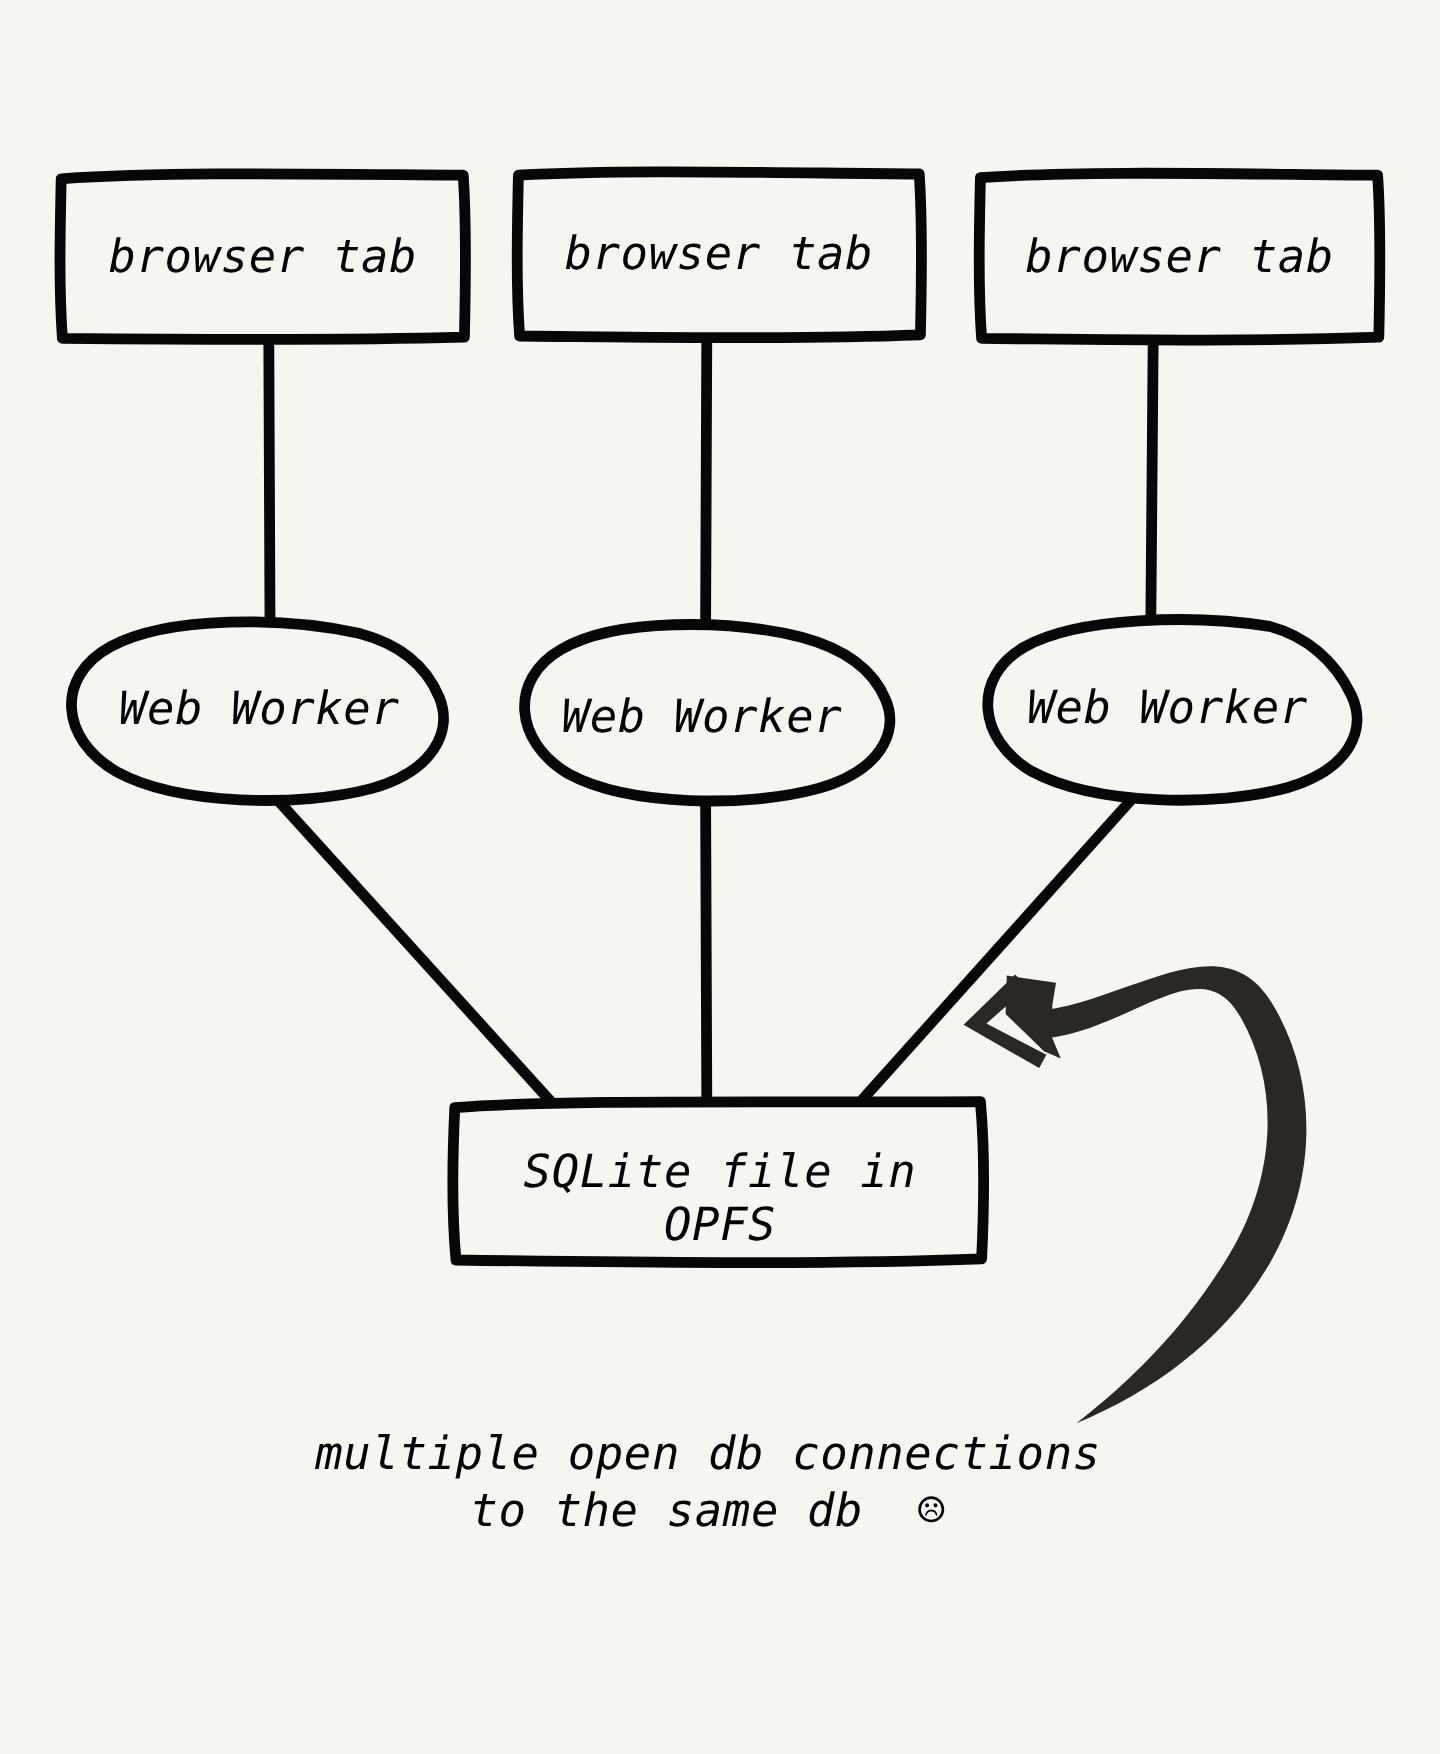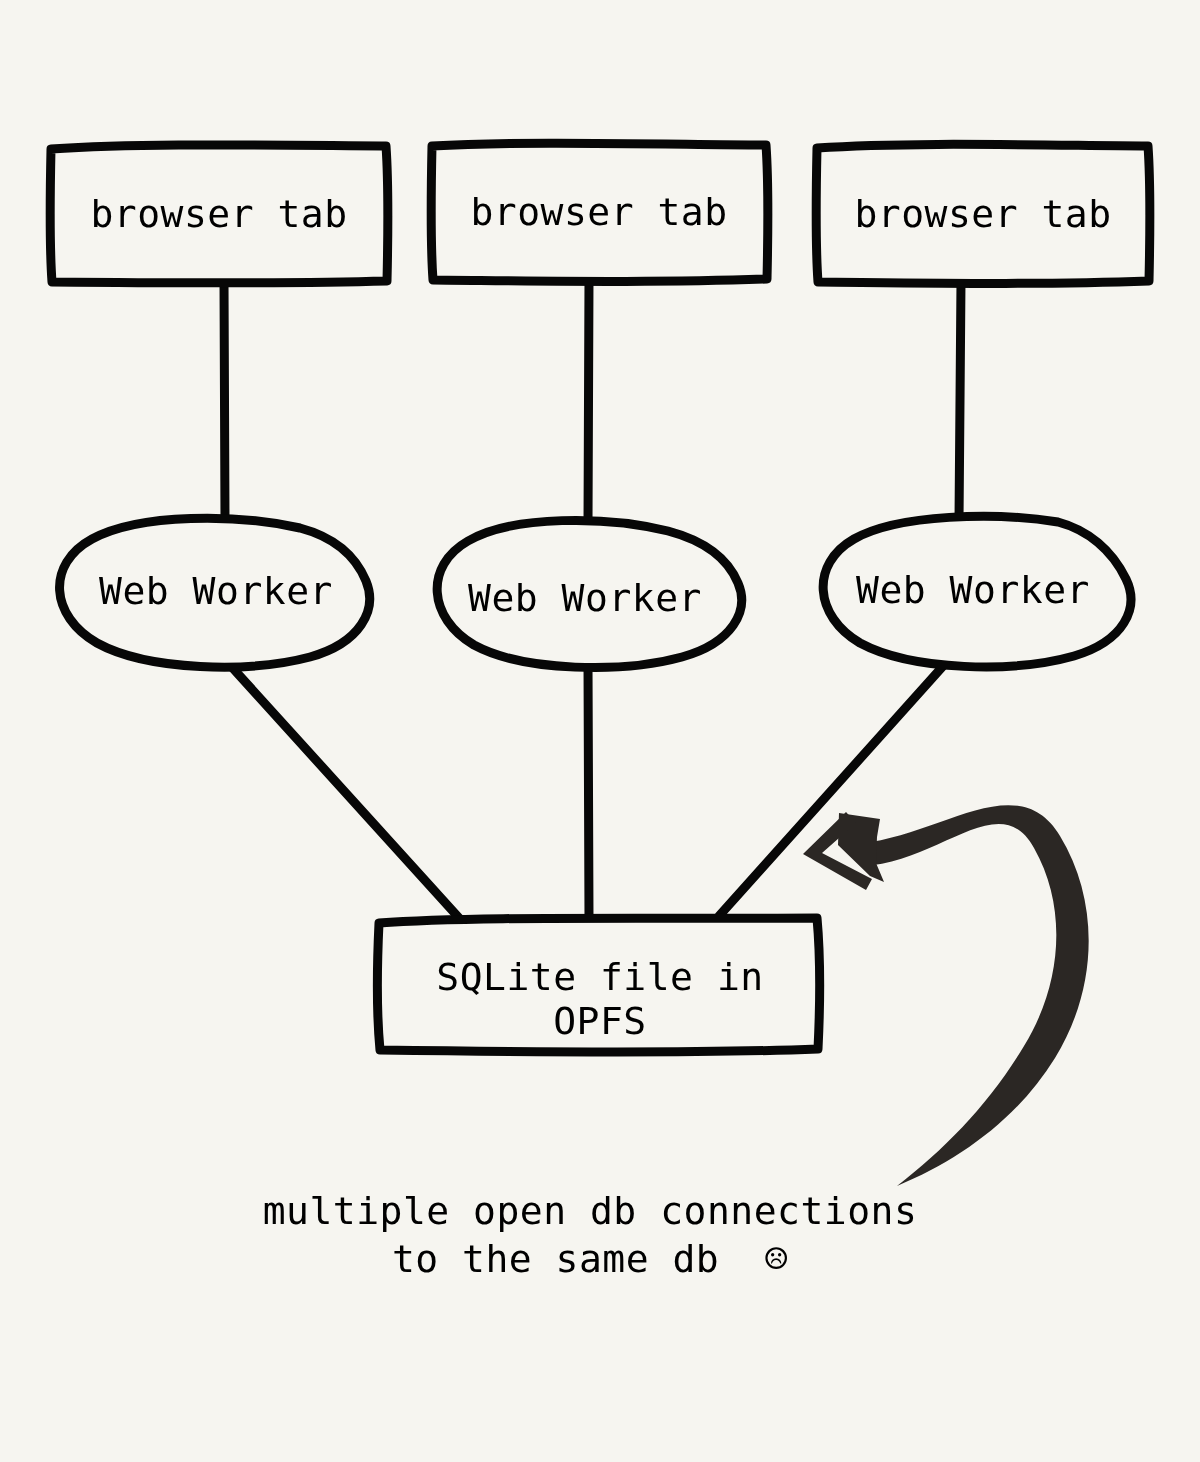--- a/index.html
+++ b/index.html
@@ -11,20 +11,21 @@
     width: 1200px;
     height: 1462px;
     overflow: hidden;
     font-family: "DejaVu Sans Mono", "Liberation Mono", monospace;
   }
   #diagram-root {
     position: relative;
     width: 1200px;
     height: 1462px;
     background: #f6f5f0;
+    font-style: italic;
   }
   svg#sketch {
     position: absolute;
     top: 0;
     left: 0;
     width: 1200px;
     height: 1462px;
     display: block;
   }
   .node-label {

